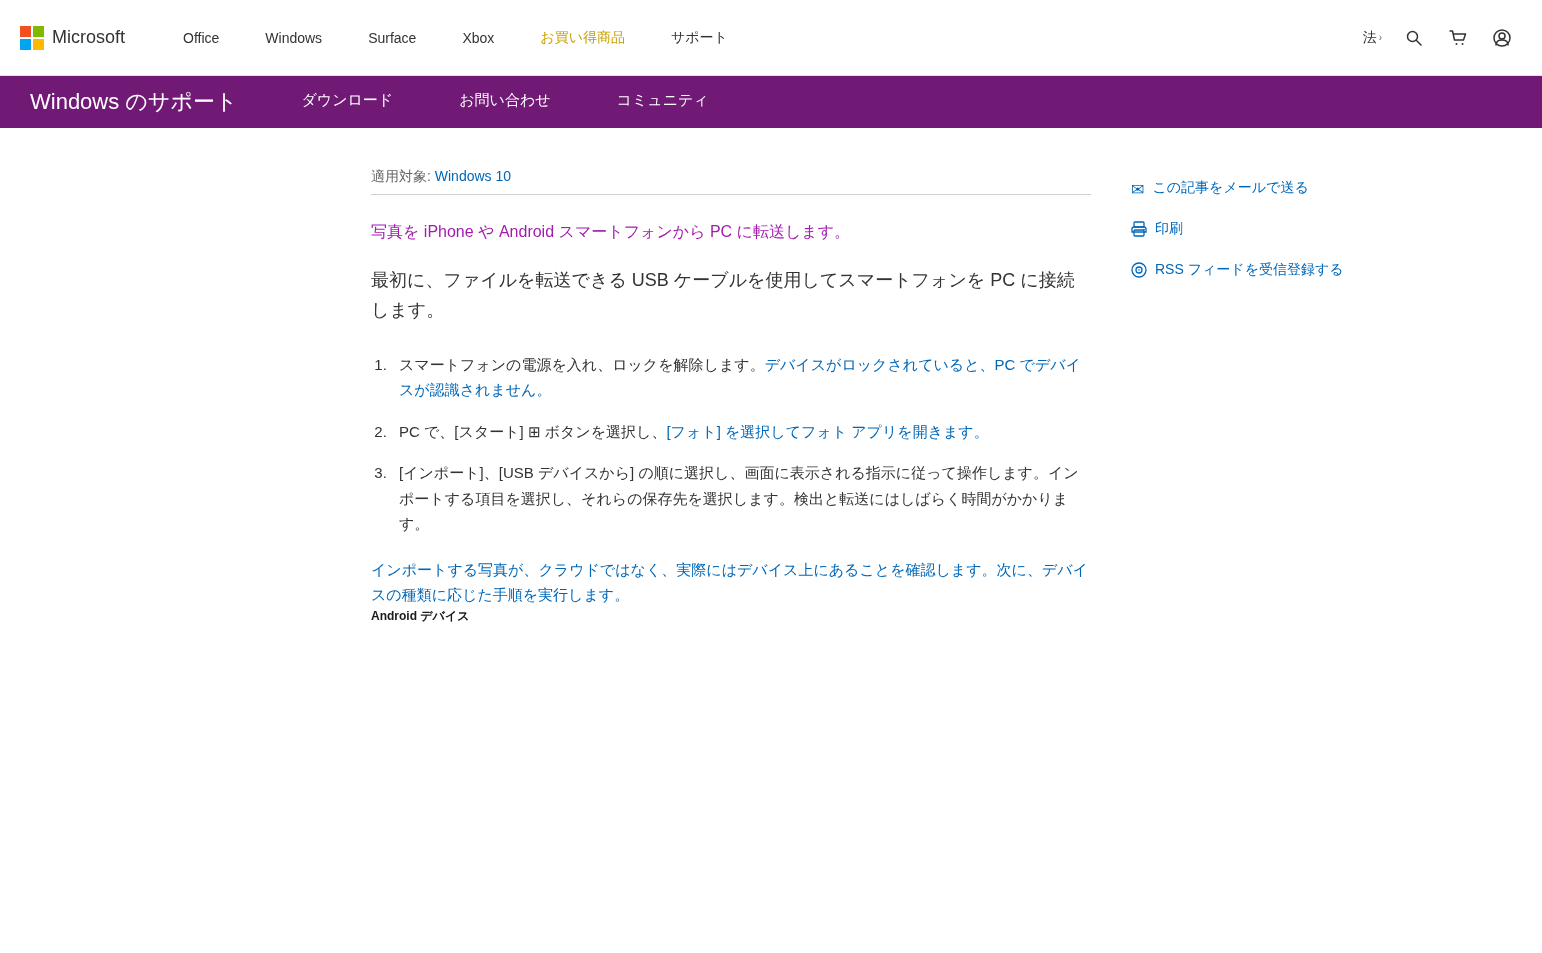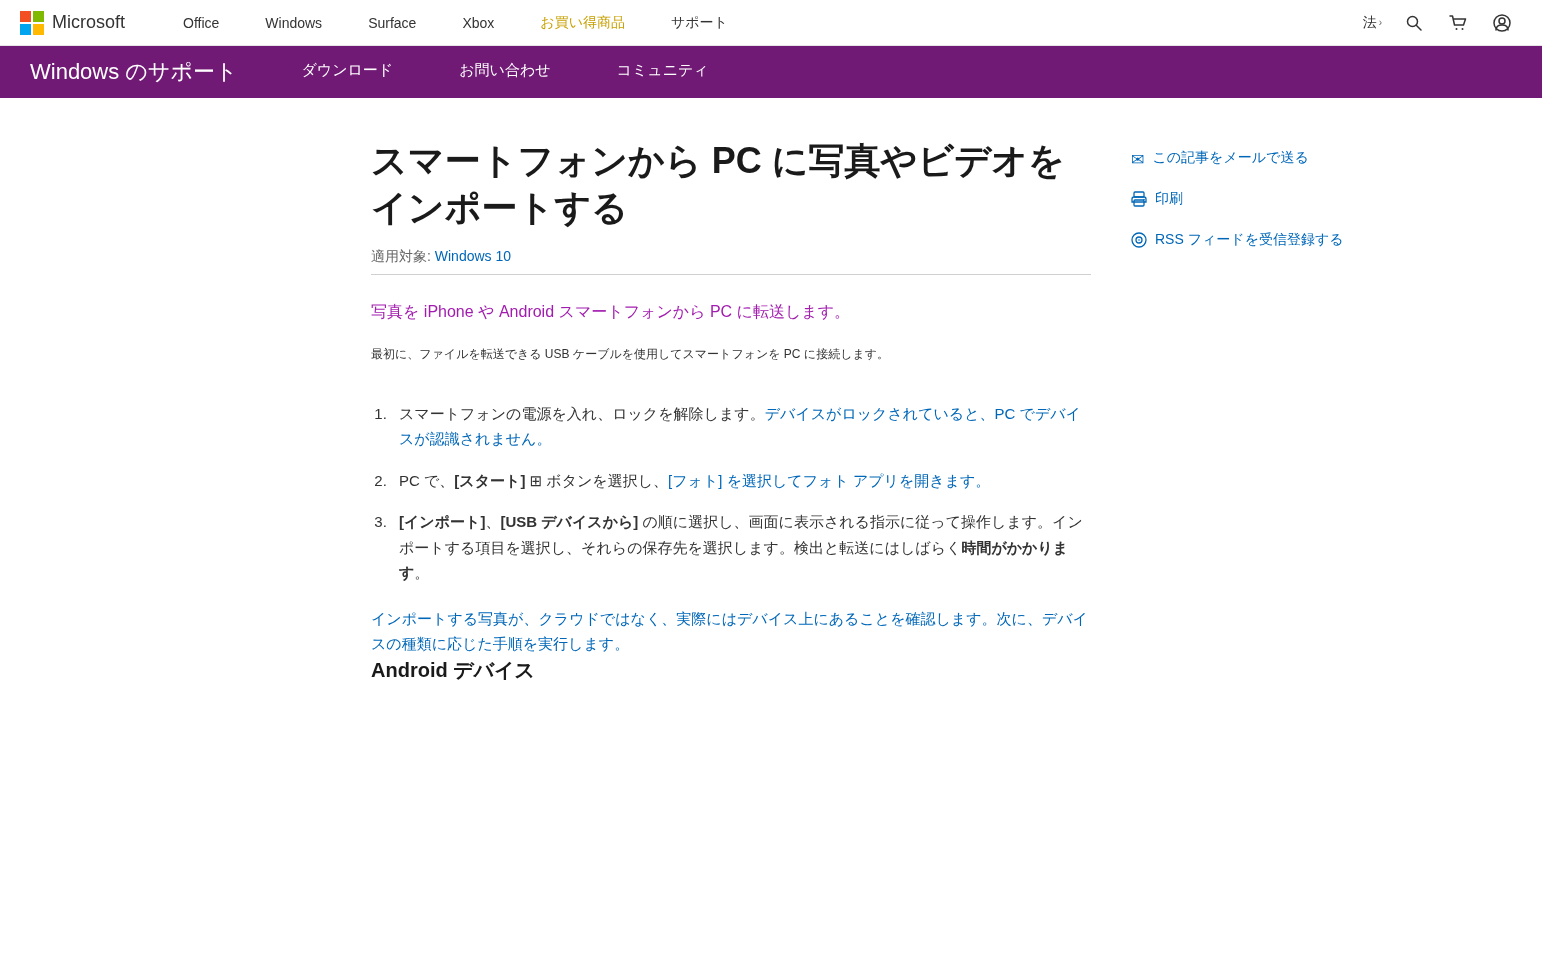--- a/index.html
+++ b/index.html
@@ -3,21 +3,21 @@
   <meta charset="utf-8">
   <style>
     * { margin: 0; padding: 0; box-sizing: border-box; }
     body { font-family: 'Segoe UI', 'Meiryo', 'Yu Gothic', sans-serif; font-size: 14px; color: #333; background: #fff; }
 
     
     .top-nav {
       display: flex;
       align-items: center;
       padding: 0 20px;
-      height: 46px;
+      height: 76px;
       border-bottom: 1px solid #e5e5e5;
       background: #fff;
     }
     .ms-logo {
       display: flex;
       align-items: center;
       gap: 8px;
       margin-right: 40px;
       text-decoration: none;
       color: #333;
@@ -147,45 +147,45 @@
       border-top: 1px solid #d0d0d0;
       margin-bottom: 24px;
     }
     .article-intro {
       font-size: 16px;
       color: #a21caf;
       margin-bottom: 20px;
       line-height: 1.6;
     }
     .article-para {
-      font-size: 12px;
-      color: #333;
-      margin-bottom: 36px;
+      font-size: 18px;
+      color: #333;
+      margin-bottom: 26px;
       line-height: 1.7;
     }
     .article-list {
       margin: 0 0 20px 0;
       padding-left: 20px;
     }
     .article-list li {
       font-size: 15px;
       color: #333;
       line-height: 1.7;
       margin-bottom: 16px;
       padding-left: 8px;
     }
     .link-text { color: #0067b8; }
-    .bold-text { font-weight: 700; }
+    .bold-text { font-weight: 400; }
     .article-note {
       font-size: 15px;
       color: #0067b8;
       line-height: 1.7;
     }
     .article-section-title {
-      font-size: 20px;
+      font-size: 12px;
       font-weight: 700;
       color: #1a1a1a;
       margin-bottom: 10px;
     }
 
     
     .sidebar {
       width: 220px;
       flex-shrink: 0;
       padding-top: 10px;
@@ -265,21 +265,20 @@
   <div class="sub-nav-links">
     <a class="sub-nav-link" href="#">ダウンロード</a>
     <a class="sub-nav-link" href="#">お問い合わせ</a>
     <a class="sub-nav-link" href="#">コミュニティ</a>
   </div>
 </nav>
 
 <div class="main-content">
 
   <article class="article-body">
-    <h1 class="article-title">スマートフォンから PC に写真やビデオをインポートする</h1>
 
     <p class="article-applies">
       <span>適用対象:</span>
       <span class="article-applies-value">Windows 10</span>
     </p>
     <hr class="article-divider">
 
     <p class="article-intro">写真を iPhone や Android スマートフォンから PC に転送します。</p>
 
     <p class="article-para">最初に、ファイルを転送できる USB ケーブルを使用してスマートフォンを PC に接続します。</p>

